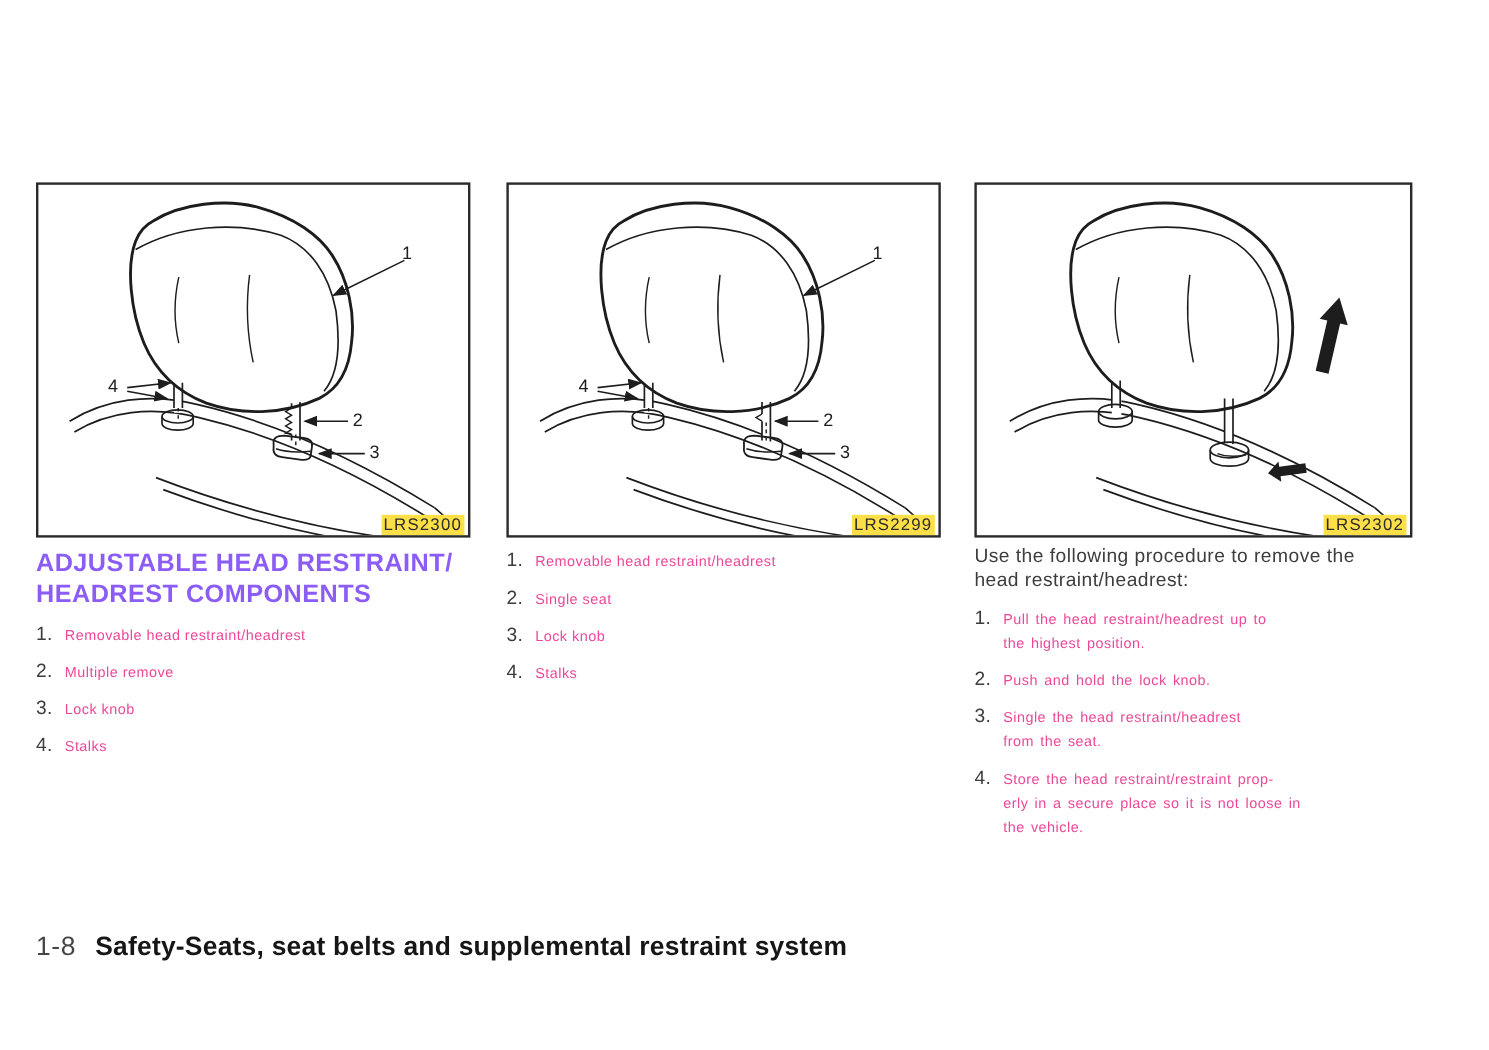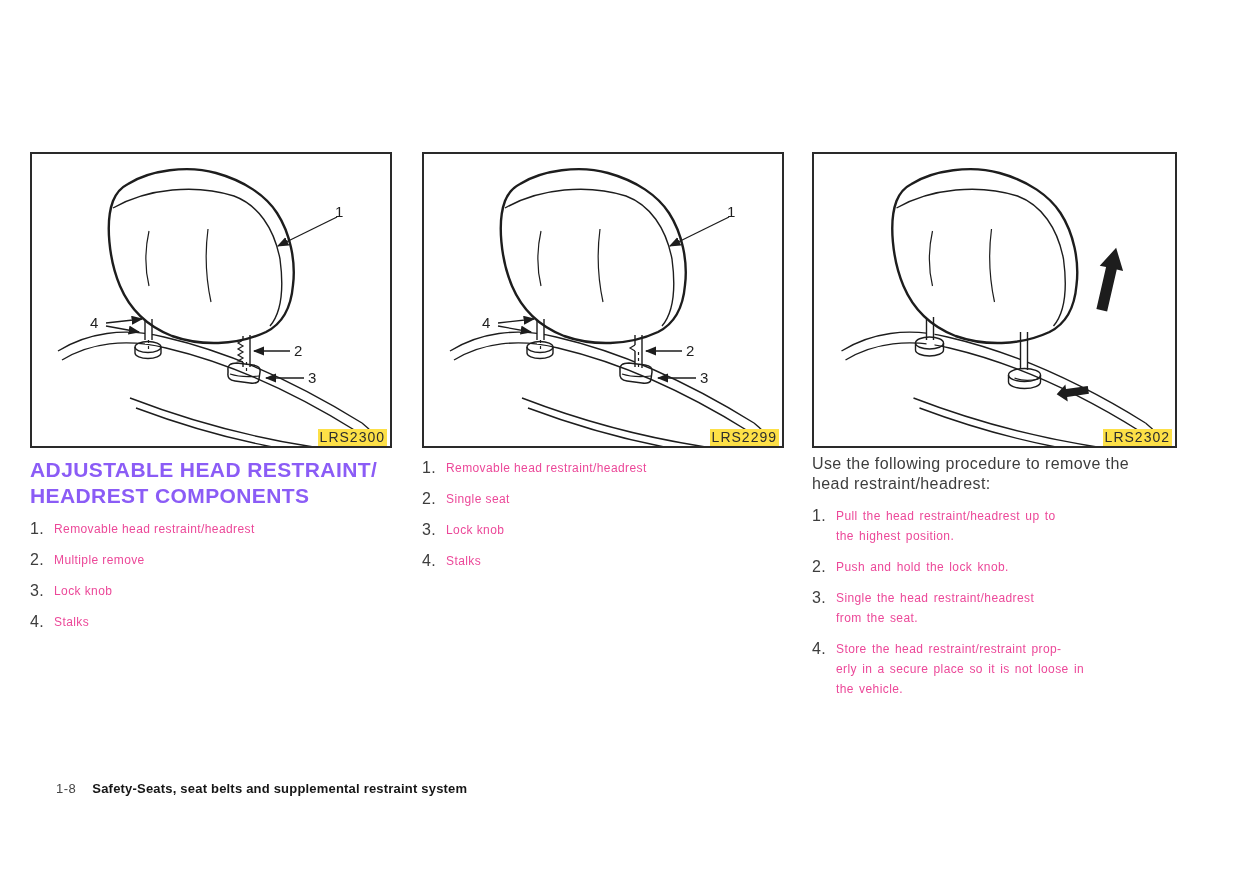--- a/index.html
+++ b/index.html
@@ -39,21 +39,21 @@
   }
   .li .txt{
     flex:1;font-size:12px;line-height:20px;color:#ec4899;
     letter-spacing:0.4px;white-space:pre-line;
   }
   .col3 .li .txt{word-spacing:1.5px;}
   .intro{
     margin:6px 0 12px 0;font-size:16px;line-height:20px;color:#3d3d3d;
     letter-spacing:0.4px;white-space:pre-line;
   }
-  .footer{position:absolute;left:30px;top:778px;font-size:13px;line-height:22px;margin-left:26px;}
+  .footer{position:absolute;left:30px;top:778px;font-size:22px;line-height:22px;}
   .footer .pnum{color:#454545;font-weight:400;letter-spacing:0.5px;}
   .footer .ptitle{color:#161616;font-weight:700;margin-left:16px;letter-spacing:0.2px;}
 
   .ln{stroke:#1d1d1d;fill:none;}
 </style>
 </head>
 <body>
 
 <div class="col col1">
   <div class="figure">

